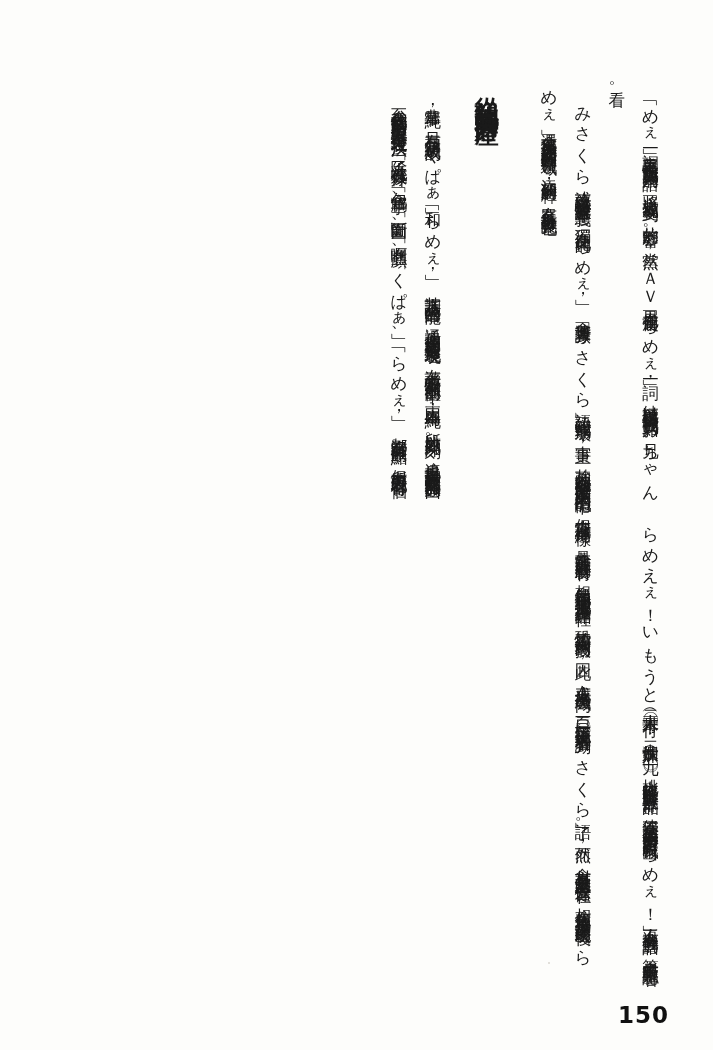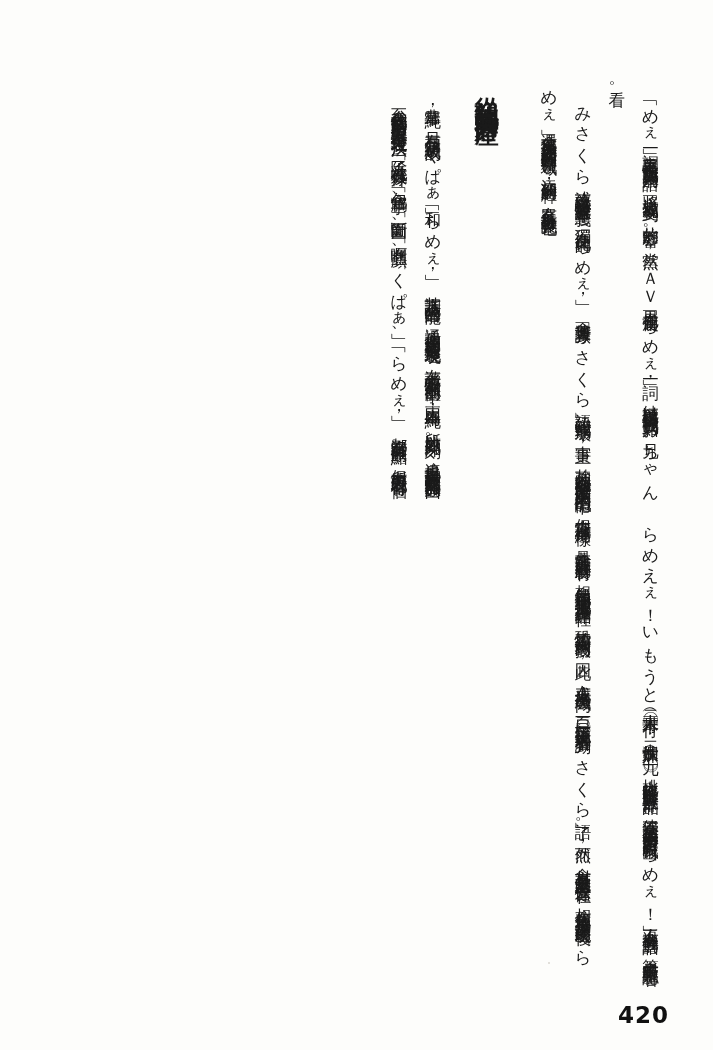--- a/index.html
+++ b/index.html
@@ -76,16 +76,16 @@
 <div class="page">
 
   <div class="text-body">
     <p class="para">「めぇ」一詞定義為男性向成人影片的用語，將之描寫成「受到Ａ片的影響」。當然，ＡＶ界也有使用「らめぇ」一詞，純以標題搜尋也能找到如『お兄ちゃん らめえぇ！いもうと二〇人（哥哥不行！二十個妹妹）』（二〇〇九，桃太郎映像出版）等數部作品。儘管不清楚作中的女優是否有親口喊出「らめぇ！」不過有機會的話，筆者會親眼確認看看。</p>
     <p class="para">みさくら或許曾經擔心過脫離原本意義、獨自進化的「らめぇ」，會連帶導致「みさくら語」的變化或崩壞。事實上，其強烈的表現雖然的確留在了人們的記憶中，但它就像榴槤一樣，是非常難以處理的食材，想自然地運用到其他成人漫畫作品裡，恐怕需要很高的技巧。因此，在成人漫畫領域內，自二〇一〇年以後便幾乎看不到「みさくら語」了。然而，食材本身的魅力至今依舊健在。相信在成為被眾人深愛的表現後，「らめぇ」還會傳播至先前介紹過的各種影視領域，添加新的解釋，在眾多舞台散發光芒吧。</p>
     <h2 class="heading">從記號化到共同財產</h2>
     <p class="para">非常單純，只有三個字符組成的「くぱぁ」和「らめぇ」，其詞語下蘊含的潛能，通過作家們的妄想被過度地表現，在讀者心中留下強烈的衝擊。正因為單純，所以才如此深刻。這也是擬音詞研究如此盛行的原因。</p>
     <p class="para">至今我們接觸到的所有成人漫畫特有之表現技法，除了「乳首殘像外」，包含「觸手」、「斷面圖」、「啊嘿顏」、「くぱぁ」、「らめぇ」，都沒有明確的原點。但所有的表現都有一個</p>
   </div>
 
-  <div class="page-number">420</div>
+  <div class="page-number">150</div>
 
   <div class="speck" style="top:962px; left:548px;"></div>
 </div>
 
 </body></html>

